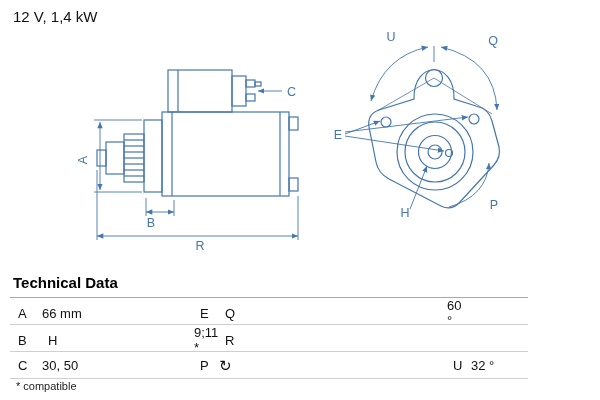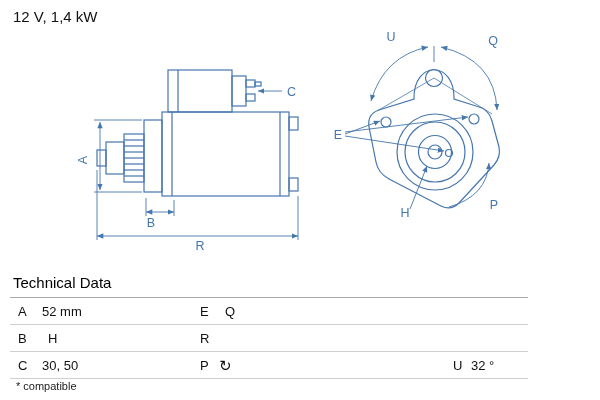--- a/index.html
+++ b/index.html
@@ -4,21 +4,21 @@
 <style>
   html,body{margin:0;padding:0;background:#fff;}
   .page{
     position:relative;width:528px;height:400px;background:#ffffff;
     font-family:"Liberation Sans","DejaVu Sans",sans-serif;color:#111;
     overflow:hidden;
   }
   .power-spec{position:absolute;top:8px;left:13px;font-size:15px;color:#111;}
   svg.drawing{position:absolute;top:0;left:0;}
   svg.drawing text{font-family:"Liberation Sans","DejaVu Sans",sans-serif;font-size:12.5px;fill:#4576ad;stroke:none;}
-  .td-title{position:absolute;top:274px;left:13px;font-size:15px;font-weight:normal;color:#000;}
+  .td-title{position:absolute;top:274px;left:13px;font-size:15px;font-weight:bold;color:#000;}
   .dtable{position:absolute;top:297px;left:10px;width:580px;border-top:1px solid #a8a8a8;}
   .trow{
     display:grid;grid-template-columns:30px 152px 25px 228px 24px 121px;
     height:26px;align-items:center;border-bottom:1px solid #cfcfcf;font-size:13px;
   }
   .tkey{padding-left:8px;}
   .tval{padding-left:2px;}
   .icon-cell{font-size:15px;line-height:1;}
   .footnote{position:absolute;top:380px;left:16px;font-size:11px;color:#222;}
 </style>
@@ -123,27 +123,29 @@
       <text x="405" y="217" text-anchor="middle">H</text>
       <text x="494" y="209" text-anchor="middle">P</text>
     </g>
   </svg>
 
   <div class="td-title">Technical Data</div>
 
   <div class="dtable">
     <div class="trow">
       <div class="tkey">A</div>
-      <div class="tval">52 mm</div>
+      <div class="tval">66 mm</div>
       <div class="tkey">E</div>
       <div class="tkey">Q</div>
+      <div class="tval">60 °</div>
     </div>
     <div class="trow">
       <div class="tkey">B</div>
       <div class="tkey">H</div>
+      <div class="tval">9;11 *</div>
       <div class="tkey">R</div>
     </div>
     <div class="trow">
       <div class="tkey">C</div>
       <div class="tval">30, 50</div>
       <div class="tkey">P</div>
       <div class="tval icon-cell">
         <span>↻</span>
       </div>
       <div class="tkey">U</div>

